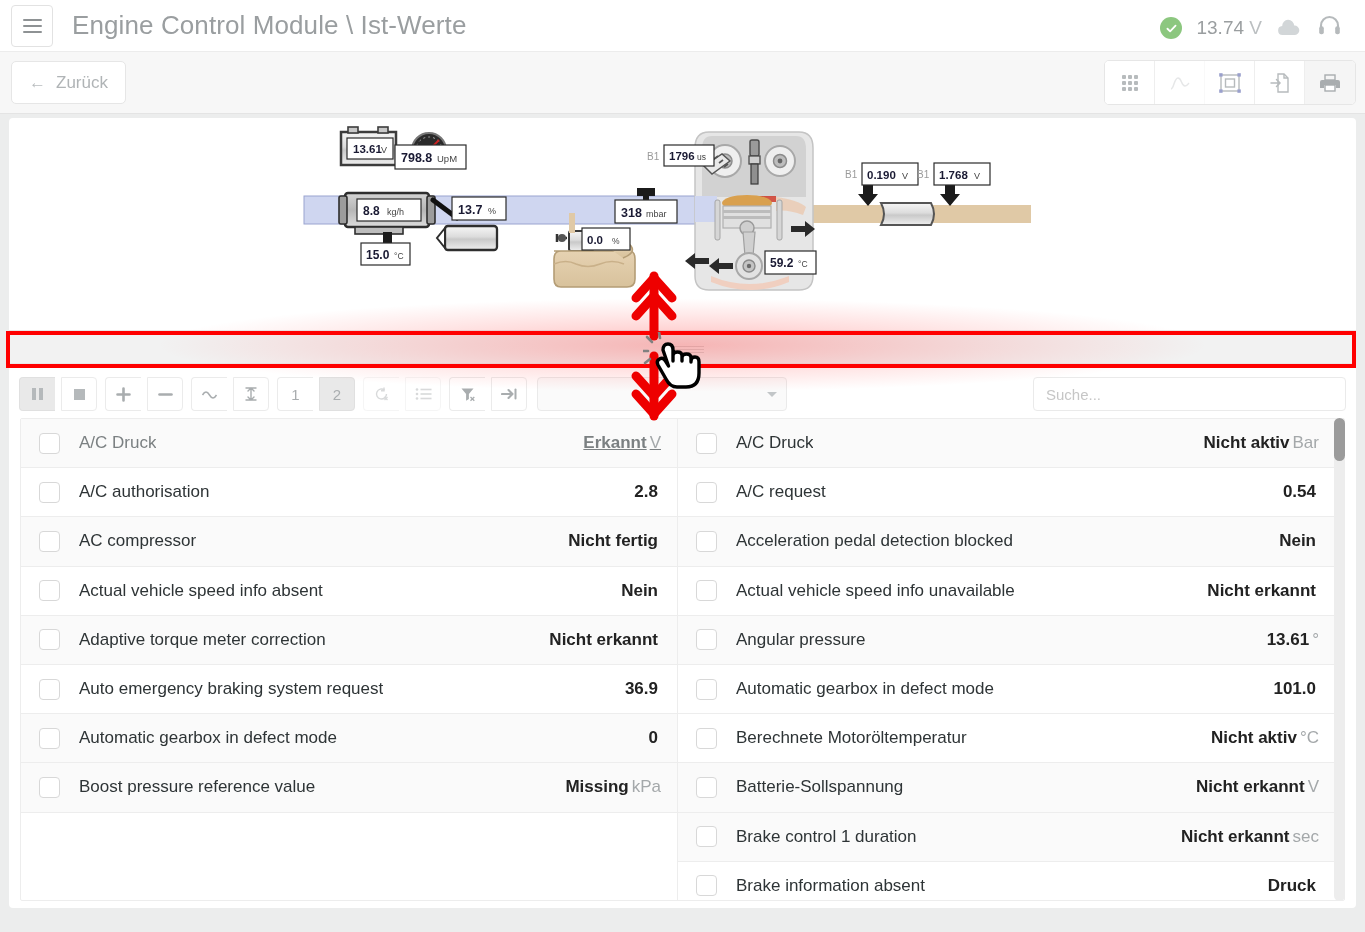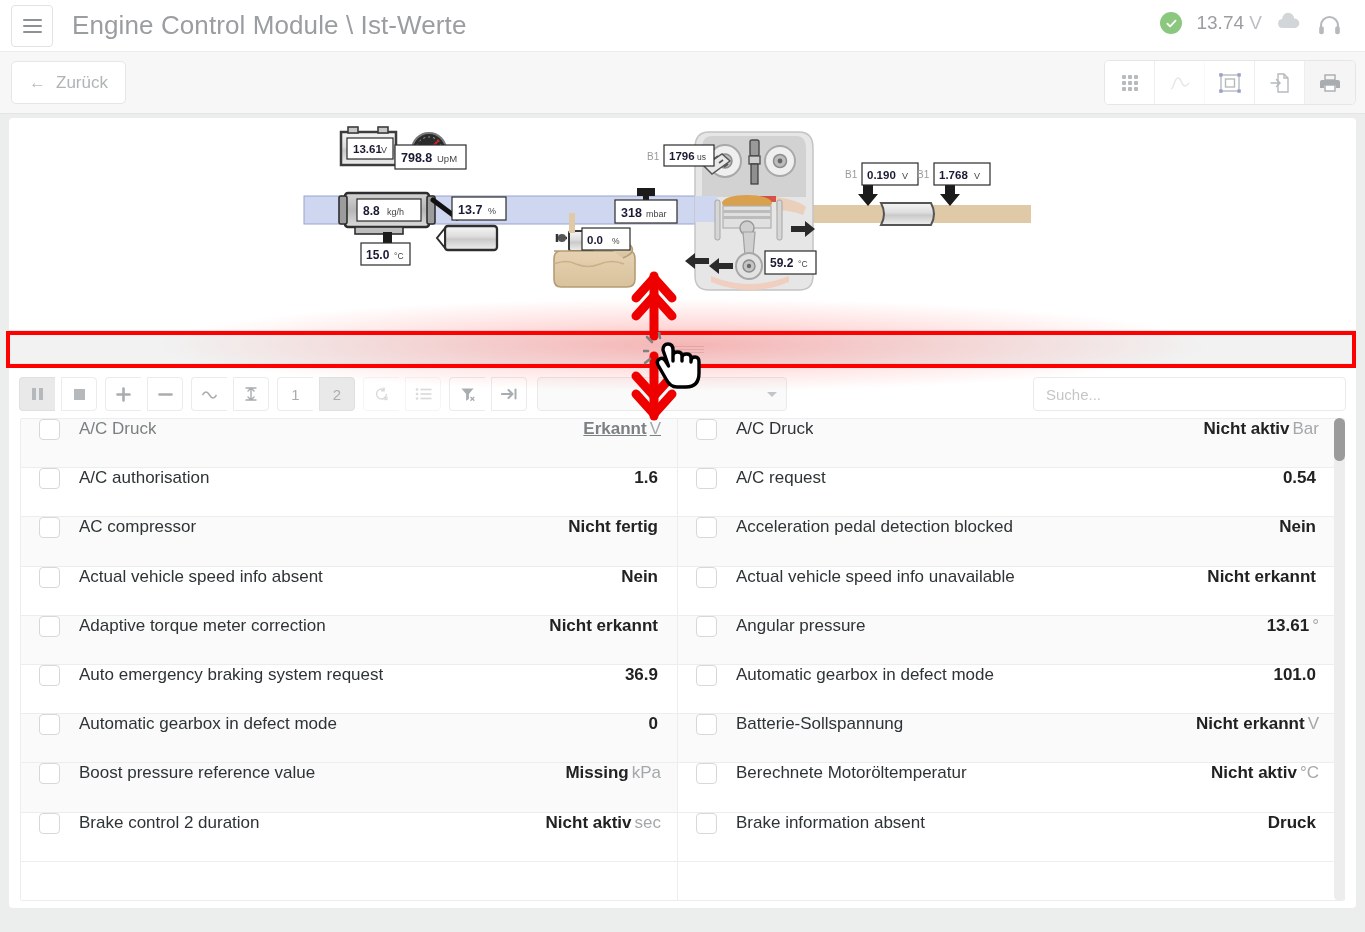--- a/index.html
+++ b/index.html
@@ -19,21 +19,21 @@
     width: 42px; height: 42px; margin-left: 11px;
     border: 1px solid #e2e2e2; border-radius: 4px; background: #fff;
     display: flex; flex-direction: column; align-items: center; justify-content: center;
     gap: 4px; cursor: pointer;
   }
   .hamburger i { display: block; width: 19px; height: 2px; background: #8e9294; border-radius: 1px; }
   .title {
     margin-left: 19px; font-size: 26px; color: #9a9ea0; letter-spacing: .1px; white-space: nowrap;
   }
   .topbar-right {
-    margin-left: auto; display: flex; align-items: flex-start; gap: 14px; padding-right: 22px;
+    margin-left: auto; display: flex; align-items: flex-end; gap: 14px; padding-right: 22px;
   }
   .ok-badge {
     width: 22px; height: 22px; border-radius: 50%; background: #8cc77f;
     display: flex; align-items: center; justify-content: center;
   }
   .ok-badge svg { width: 13px; height: 13px; }
   .voltage { font-size: 19px; color: #9a9ea0; }
   .voltage .unit { color: #bbbfc1; }
   .icon-btn { background: none; border: none; cursor: pointer; display: flex; align-items: center; }
   .icon-btn svg { display: block; }
@@ -122,21 +122,21 @@
   .searchbox::placeholder { color: #c6c6c6; }
 
   
   .table-wrap {
     position: absolute; left: 11px; top: 300px; width: 1325px; height: 483px;
     border: 1px solid #ededed; border-radius: 2px; overflow: hidden; display: flex;
   }
   .col { width: 657px; }
   .col.left { border-right: 1px solid #ededed; }
   .row {
-    height: 49.2px; display: flex; align-items: flex-start;
+    height: 49.2px; display: flex; align-items: center;
     border-bottom: 1px solid #ededed; padding-left: 18px; padding-right: 16px;
   }
   .row.alt { background: #fafafa; }
   .cbx {
     width: 21px; height: 21px; min-width: 21px;
     border: 1px solid #d8d8d8; border-radius: 4px; background: #fff; cursor: pointer;
   }
   .lbl { margin-left: 19px; font-size: 17px; color: #2e3436; white-space: nowrap; overflow: hidden; }
   .lbl.mut { color: #7b8082; }
   .val {
@@ -522,21 +522,21 @@
   <div class="table-wrap">
     <div class="col left">
       <div class="row alt">
         <div class="cbx"></div>
         <div class="lbl mut">A/C Druck</div>
         <div class="val mut"><span>Erkannt</span><span class="u">V</span></div>
       </div>
       <div class="row">
         <div class="cbx"></div>
         <div class="lbl">A/C authorisation</div>
-        <div class="val"><span>1.6</span><span class="u"></span></div>
+        <div class="val"><span>2.8</span><span class="u"></span></div>
       </div>
       <div class="row alt">
         <div class="cbx"></div>
         <div class="lbl">AC compressor</div>
         <div class="val"><span>Nicht fertig</span><span class="u"></span></div>
       </div>
       <div class="row">
         <div class="cbx"></div>
         <div class="lbl">Actual vehicle speed info absent</div>
         <div class="val"><span>Nein</span><span class="u"></span></div>
@@ -554,25 +554,20 @@
       <div class="row alt">
         <div class="cbx"></div>
         <div class="lbl">Automatic gearbox in defect mode</div>
         <div class="val"><span>0</span><span class="u"></span></div>
       </div>
       <div class="row alt">
         <div class="cbx"></div>
         <div class="lbl">Boost pressure reference value</div>
         <div class="val"><span>Missing</span><span class="u">kPa</span></div>
       </div>
-      <div class="row">
-        <div class="cbx"></div>
-        <div class="lbl">Brake control 2 duration</div>
-        <div class="val"><span>Nicht aktiv</span><span class="u">sec</span></div>
-      </div>
     </div>
 
     <div class="col right">
       <div class="row alt">
         <div class="cbx"></div>
         <div class="lbl">A/C Druck</div>
         <div class="val"><span>Nicht aktiv</span><span class="u">Bar</span></div>
       </div>
       <div class="row">
         <div class="cbx"></div>
@@ -592,29 +587,34 @@
       <div class="row alt">
         <div class="cbx"></div>
         <div class="lbl">Angular pressure</div>
         <div class="val"><span>13.61</span><span class="u">°</span></div>
       </div>
       <div class="row">
         <div class="cbx"></div>
         <div class="lbl">Automatic gearbox in defect mode</div>
         <div class="val"><span>101.0</span><span class="u"></span></div>
       </div>
+      <div class="row">
+        <div class="cbx"></div>
+        <div class="lbl">Berechnete Motoröltemperatur</div>
+        <div class="val"><span>Nicht aktiv</span><span class="u">°C</span></div>
+      </div>
       <div class="row alt">
         <div class="cbx"></div>
         <div class="lbl">Batterie-Sollspannung</div>
         <div class="val"><span>Nicht erkannt</span><span class="u">V</span></div>
       </div>
-      <div class="row">
-        <div class="cbx"></div>
-        <div class="lbl">Berechnete Motoröltemperatur</div>
-        <div class="val"><span>Nicht aktiv</span><span class="u">°C</span></div>
+      <div class="row alt">
+        <div class="cbx"></div>
+        <div class="lbl">Brake control 1 duration</div>
+        <div class="val"><span>Nicht erkannt</span><span class="u">sec</span></div>
       </div>
       <div class="row">
         <div class="cbx"></div>
         <div class="lbl">Brake information absent</div>
         <div class="val"><span>Druck</span><span class="u"></span></div>
       </div>
     </div>
   </div>
 
   <div class="scrollbar">

